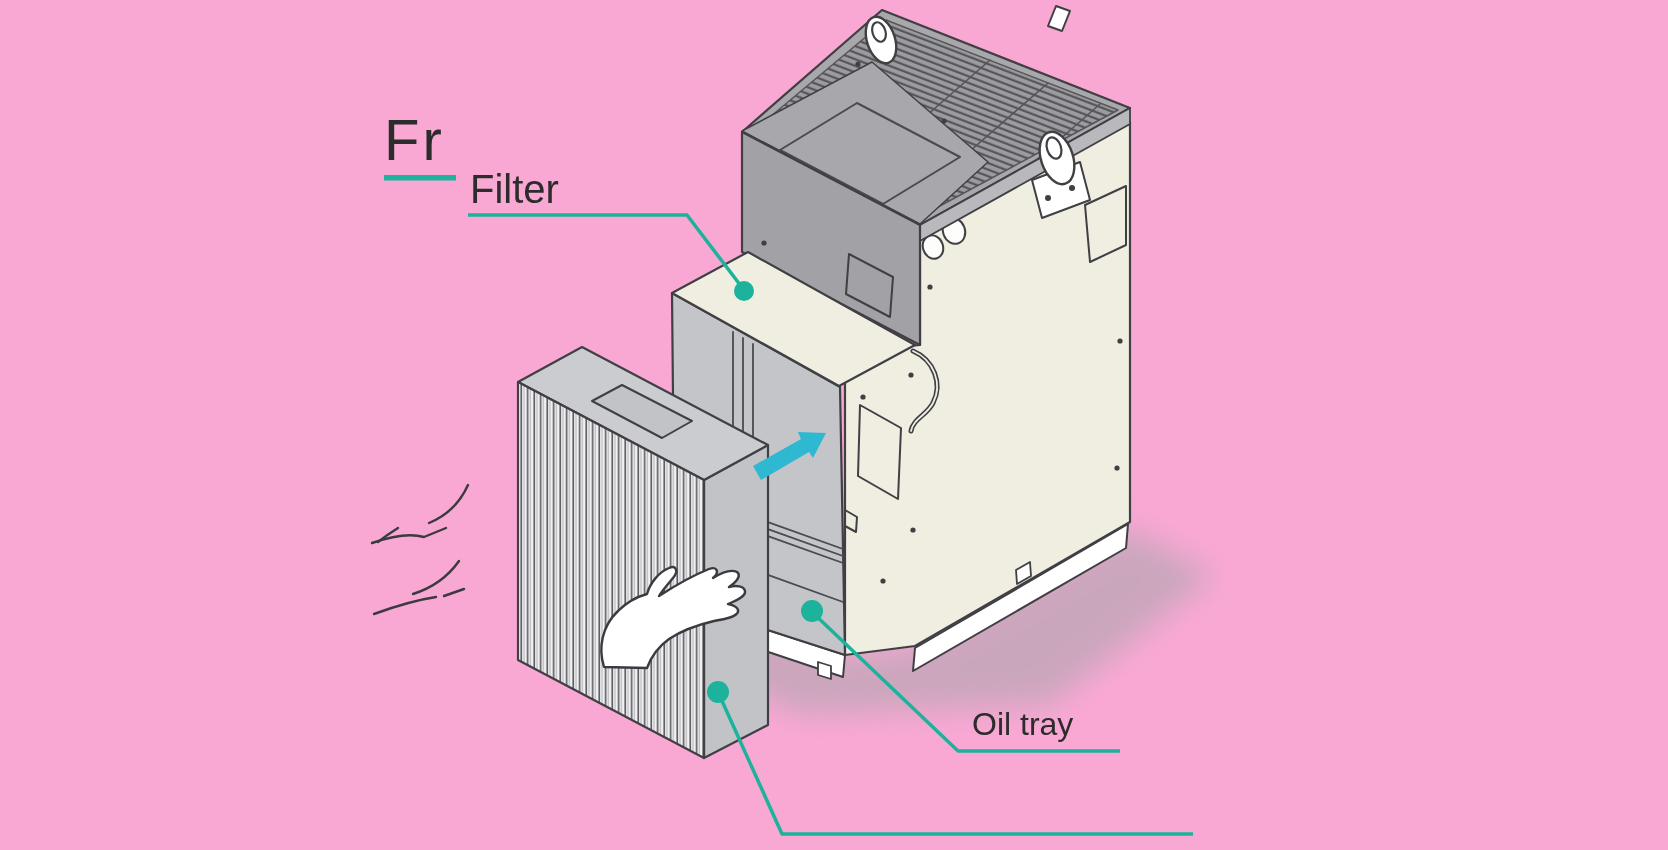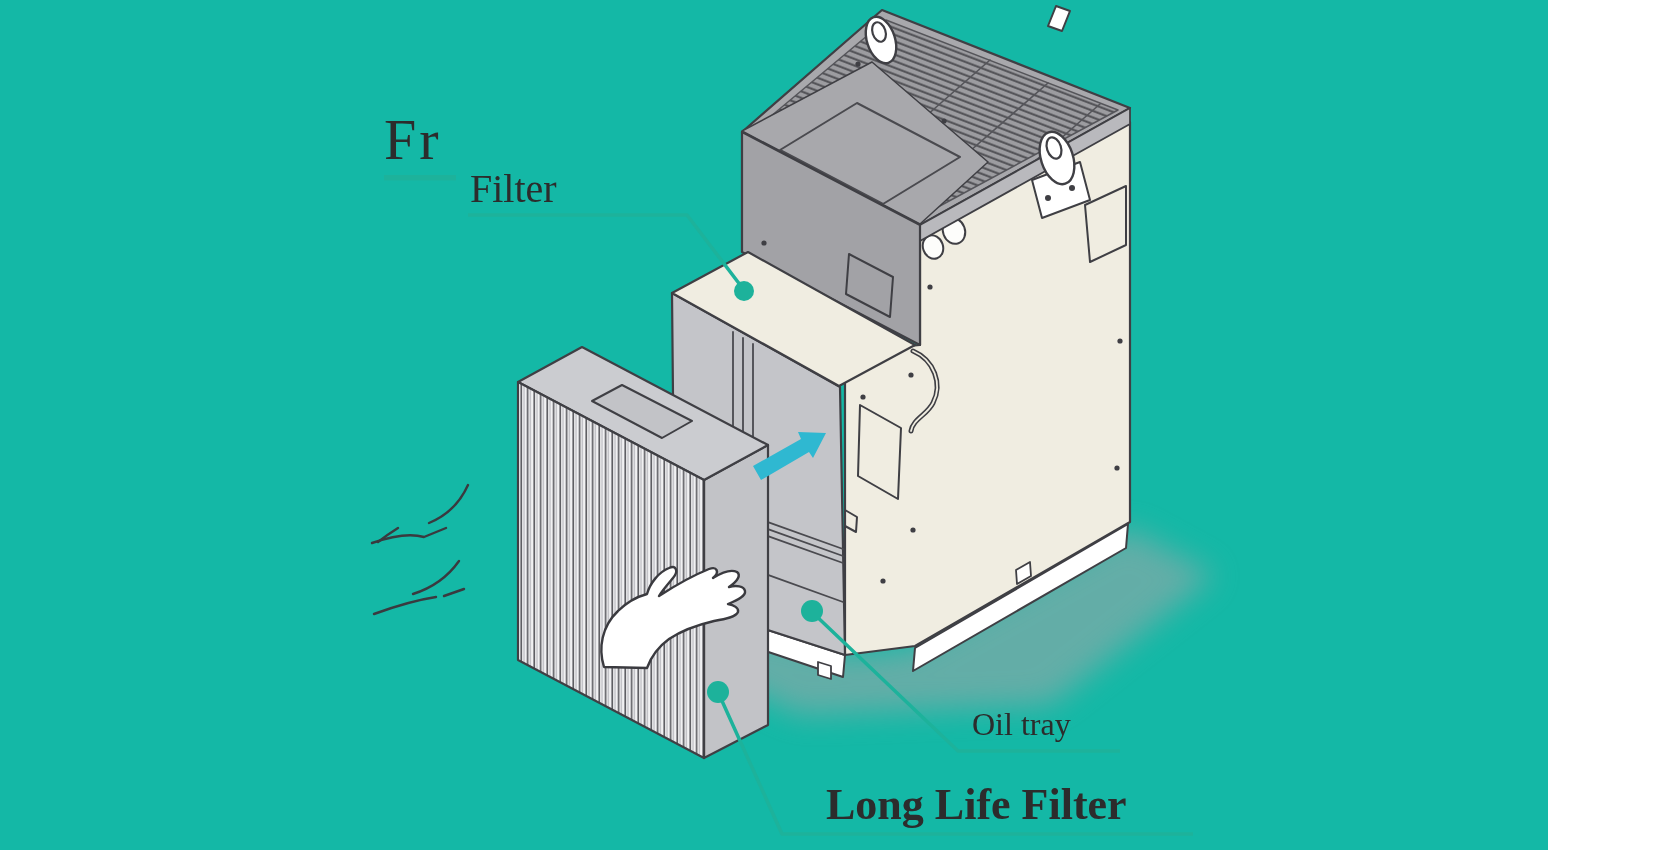--- a/index.html
+++ b/index.html
@@ -1,21 +1,21 @@
 <!DOCTYPE html>
 <html><head>
 <meta charset="utf-8">
 <style>
   html,body{margin:0;padding:0;background:#ffffff;}
   .stage{
     position:relative;
-    width:1548px;height:850px;
-    background:#14b8a6;
+    width:1668px;height:850px;
+    background:#f9a8d4;
     overflow:hidden;
-    font-family:Liberation Serif, serif;
+    font-family:Liberation Sans, sans-serif;
   }
   .stage svg{position:absolute;left:0;top:0;}
   .label{
     position:absolute;
     color:#2c2c2c;
     white-space:nowrap;
     line-height:1.05;
   }
   .label-partial{
     left:384px;top:110px;
@@ -171,14 +171,13 @@
       <path d="M 812,612 L 958,751 L 1120,751" stroke="#1db29b" stroke-width="3.5"></path>
       <circle cx="812" cy="611" r="11" stroke="none" fill="#1db29b"></circle>
       <path d="M 718,692 L 782,834 L 1193,834" stroke="#1db29b" stroke-width="3.5"></path>
       <circle cx="718" cy="692" r="11" stroke="none" fill="#1db29b"></circle>
     </g>
   </svg>
 
   <div class="label label-partial">Fr</div>
   <div class="label label-frame">Filter</div>
   <div class="label label-oiltray">Oil tray</div>
-  <div class="label label-llf">Long Life Filter</div>
 </div>
 
 </body></html>

